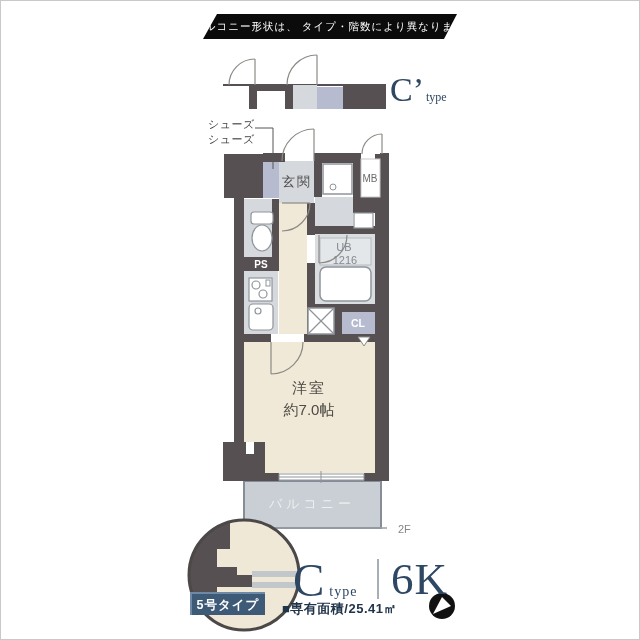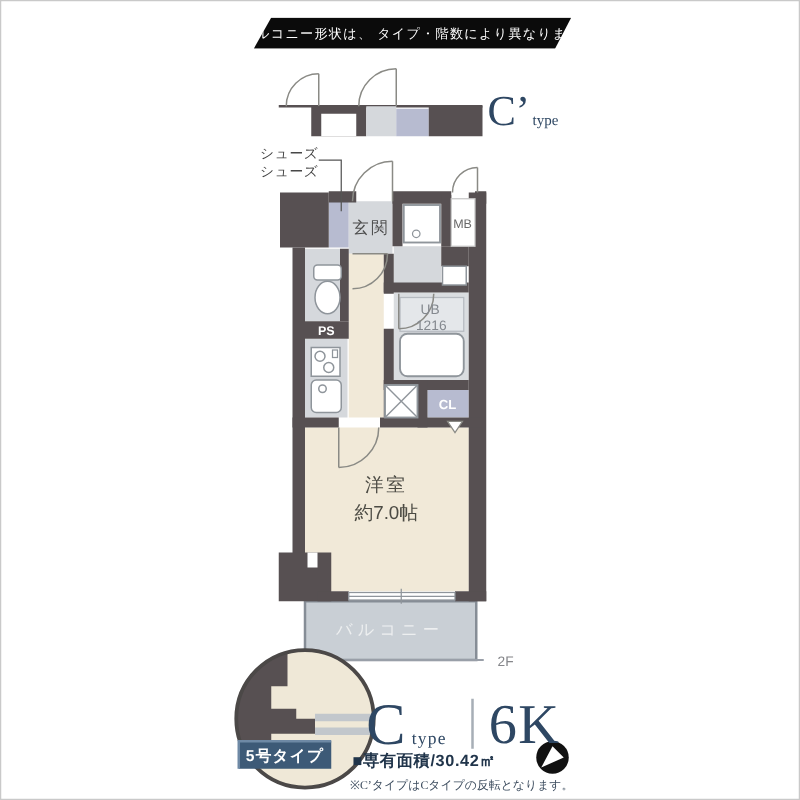--- a/index.html
+++ b/index.html
@@ -8,21 +8,21 @@
           font-family:"Liberation Sans","DejaVu Sans",sans-serif;}
   
   #banner{position:absolute;left:202px;top:13px;width:254px;height:25px;background:#0b0b0b;
           clip-path:polygon(14px 0,100% 0,calc(100% - 13px) 100%,0 100%);
           display:flex;align-items:center;justify-content:center;}
   #banner span{color:#ffffff;font-size:10.5px;letter-spacing:1px;white-space:nowrap;}
   
   #plan-svg{position:absolute;left:0;top:0;}
   
   .lbl{position:absolute;white-space:nowrap;}
-  #shoes-label{left:207px;top:116px;font-size:11px;line-height:1.35;color:#3f3f3f;letter-spacing:.5px;font-family:Liberation Mono, monospace;}
+  #shoes-label{left:207px;top:116px;font-size:11px;line-height:1.35;color:#3f3f3f;letter-spacing:.5px;}
   #ctype-mini{left:389px;top:70px;color:#2e4763;font-family:"Liberation Serif","DejaVu Serif",serif;}
   #ctype-mini .big{font-size:34px;}
   #ctype-mini .small{font-size:12px;margin-left:2px;}
   
   #footer-type{left:292px;top:552px;color:#2e4763;font-family:"Liberation Serif","DejaVu Serif",serif;text-align:center;}
   #footer-type .big{font-size:47px;}
   #footer-type .small{font-size:14px;margin-left:5px;letter-spacing:1px;}
   #footer-divider{position:absolute;left:376px;top:558px;width:2px;height:40px;background:#a7aeb6;}
   #footer-1k{left:390px;top:552px;color:#2e4763;font-size:45px;
              font-family:"Liberation Serif","DejaVu Serif",serif;letter-spacing:1px;}
@@ -190,16 +190,15 @@
 
   <div id="ctype-mini" class="lbl">
     <span class="big">C’</span><span class="small">type</span>
   </div>
 
   <div id="footer-type" class="lbl">
     <span class="big">C</span><span class="small">type</span>
   </div>
   <div id="footer-divider"></div>
   <div id="footer-1k" class="lbl">6K</div>
-  <div id="footer-area" class="lbl">■専有面積/30.42㎡</div>
-  <div id="footer-note" class="lbl">※C’タイプはCタイプの反転となります。</div>
+  <div id="footer-area" class="lbl">■専有面積/25.41㎡</div>
 
 </div>
 
 </body></html>

